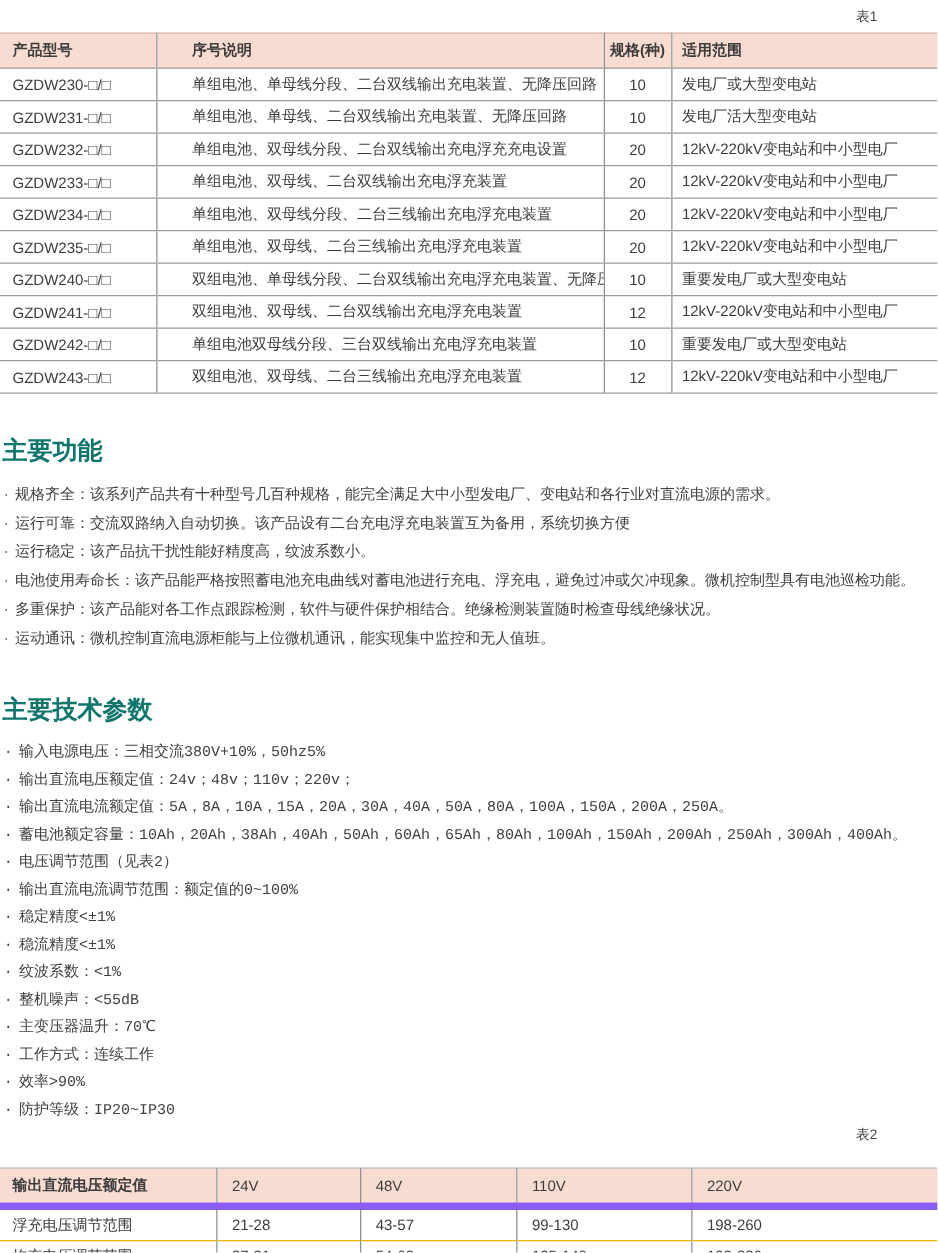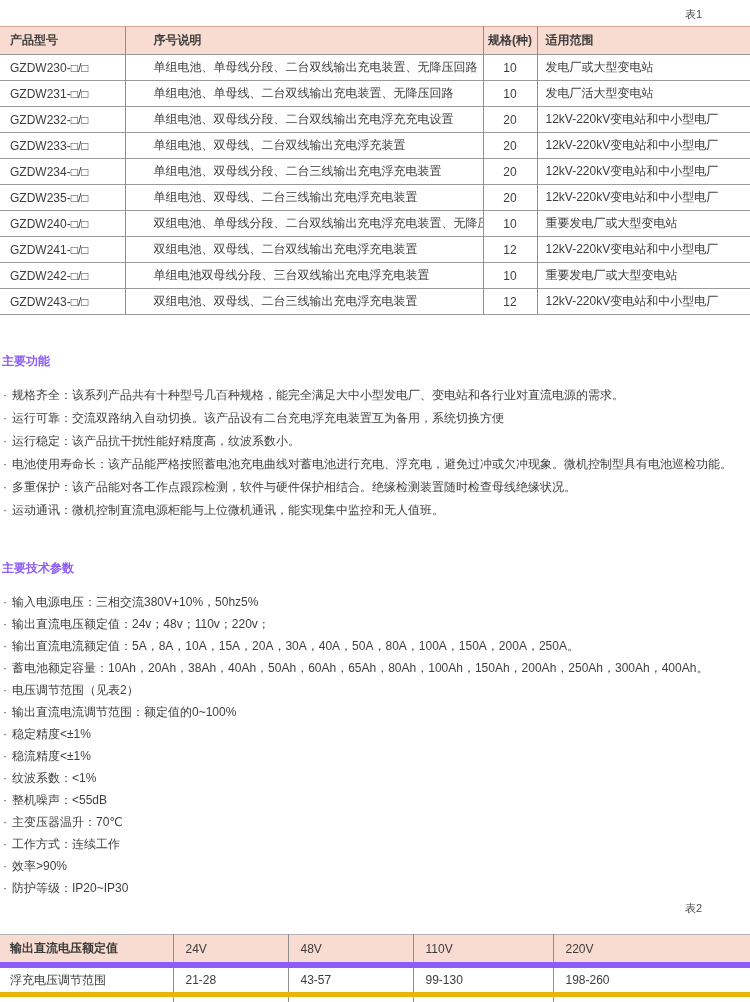--- a/index.html
+++ b/index.html
@@ -30,21 +30,21 @@
     border-collapse: collapse;
     width: 750px;
     table-layout: fixed;
   }
   thead tr {
     background: #f9dcd1;
   }
   .t1 thead tr { border-top: 1px solid #d8a89b; border-bottom: 1px solid #979797; }
   .t1 tbody tr { border-bottom: 1px solid #9b9b9b; }
   .t2 thead tr { border-top: 1px solid #b5b5b5; border-bottom: 6px solid #8b5cf6; }
-  .t2 tbody tr { border-bottom: 5px solid #eab308; }
+  .t2 tbody tr { border-bottom: 1px solid #eab308; }
 
   th, td {
     font-size: 12px;
     color: #3c3c3c;
     text-align: left;
     vertical-align: middle;
     padding: 0 6px 0 10px;
     overflow: hidden;
     white-space: nowrap;
   }
@@ -55,35 +55,35 @@
   .t1 th:nth-child(2), .t1 td:nth-child(2) { padding-left: 28px; }
   .t1 th:nth-child(3), .t1 td:nth-child(3) { text-align: center; padding: 0 2px; }
   .t1 th:nth-child(4), .t1 td:nth-child(4) { padding-left: 8px; }
 
   .t2 th { height: 27px; font-weight: normal; padding-left: 12px; }
   .t2 th:first-child { font-weight: bold; padding-left: 10px; }
   .t2 td { height: 24px; padding-left: 12px; }
   .t2 td:first-child { padding-left: 10px; }
 
   .sec-title {
-    color: #8b5cf6;
-    font-size: 12px;
+    color: #0f766e;
+    font-size: 20px;
     font-weight: bold;
     margin: 36px 0 0 2px;
     line-height: 20px;
   }
   .bullet-list { margin-top: 13px; }
   .bullet-item {
     font-size: 12px;
     color: #3f3f3f;
     white-space: nowrap;
     padding-left: 3px;
   }
   .features .bullet-item { line-height: 23px; }
-  .specs .bullet-item { line-height: 22px; }
+  .specs .bullet-item { line-height: 22px; font-family: Liberation Mono, monospace; }
   .bullet-dot { margin-right: 5px; }
 </style>
 </head>
 <body>
 
 <div class="sheet">
 
   <div class="tbl-note">表1</div>
 
   <table class="t1">

